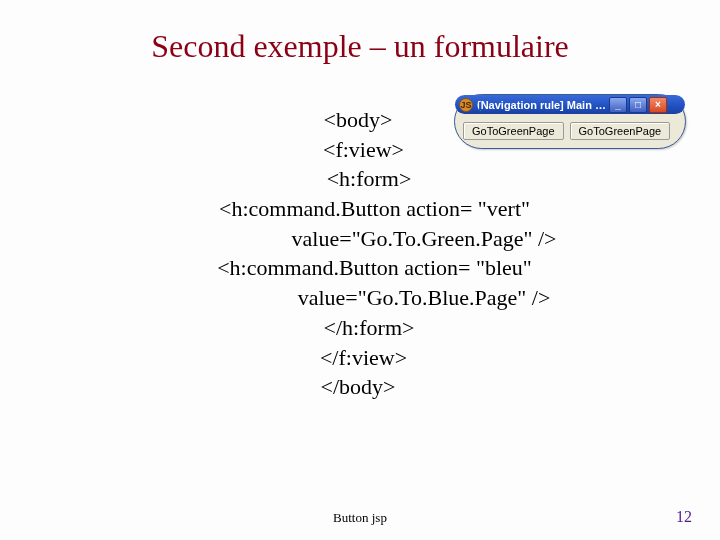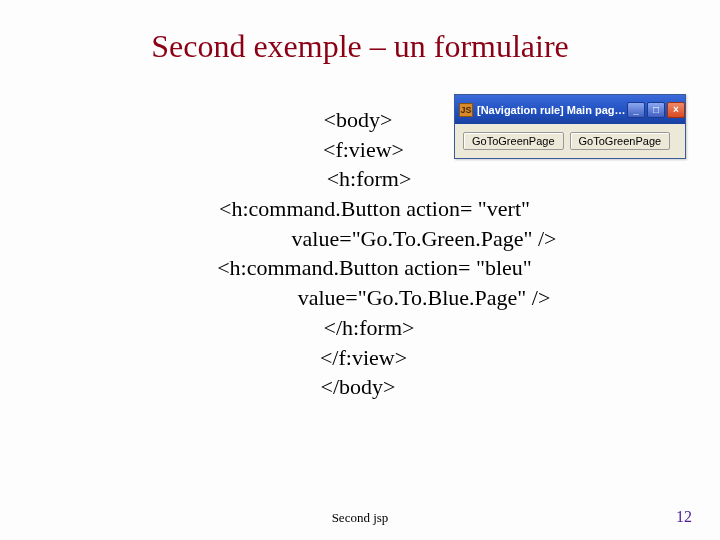--- a/index.html
+++ b/index.html
@@ -1,15 +1,15 @@
 <!DOCTYPE html>
 <html><head>
 <meta charset="utf-8">
 <style>
-  * { margin: 0; padding: 0; box-sizing: border-box; }
+  * { margin: 0; padding: 0; box-sizing: border-box; border-radius: 29px; }
   body {
     width: 720px;
     height: 540px;
     background: #fdfdfd;
     font-family: "Times New Roman", serif;
     position: relative;
     overflow: hidden;
   }
   .slide {
     width: 100%;
@@ -32,24 +32,24 @@
     width: 232px;
     border: 1px solid #3a5a9a;
     background: #ece9d8;
     box-shadow: 1px 1px 2px rgba(0,0,0,.2);
     font-family: Tahoma, Arial, sans-serif;
     font-size: 11px;
   }
   .titlebar {
     background: linear-gradient(#3a6ad8, #2050c0 60%, #1a40a0);
     color: #fff;
-    height: 29px;
+    height: 19px;
     display: flex;
     align-items: center;
-    padding: 0 0 0 4px;
+    padding: 0 18px 0 4px;
     font-weight: bold;
   }
   .titlebar-icon {
     width: 14px;
     height: 14px;
     background: #d88a2a;
     border: 1px solid #8a5210;
     margin-right: 4px;
     display: inline-block;
     font-size: 9px;
@@ -142,16 +142,16 @@
 <span>  &lt;f:view&gt;</span>
 <span>    &lt;h:form&gt;</span>
 <span>      &lt;h:command.Button action= "vert"</span>
 <span>                        value="Go.To.Green.Page" /&gt;</span>
 <span>      &lt;h:command.Button action= "bleu"</span>
 <span>                        value="Go.To.Blue.Page" /&gt;</span>
 <span>    &lt;/h:form&gt;</span>
 <span>  &lt;/f:view&gt;</span>
 <span>&lt;/body&gt;</span></div>
 
-  <div class="footer-center">Second jsp</div>
+  <div class="footer-center">Button jsp</div>
   <div class="footer-right">12</div>
 
 </div>
 
 </body></html>

